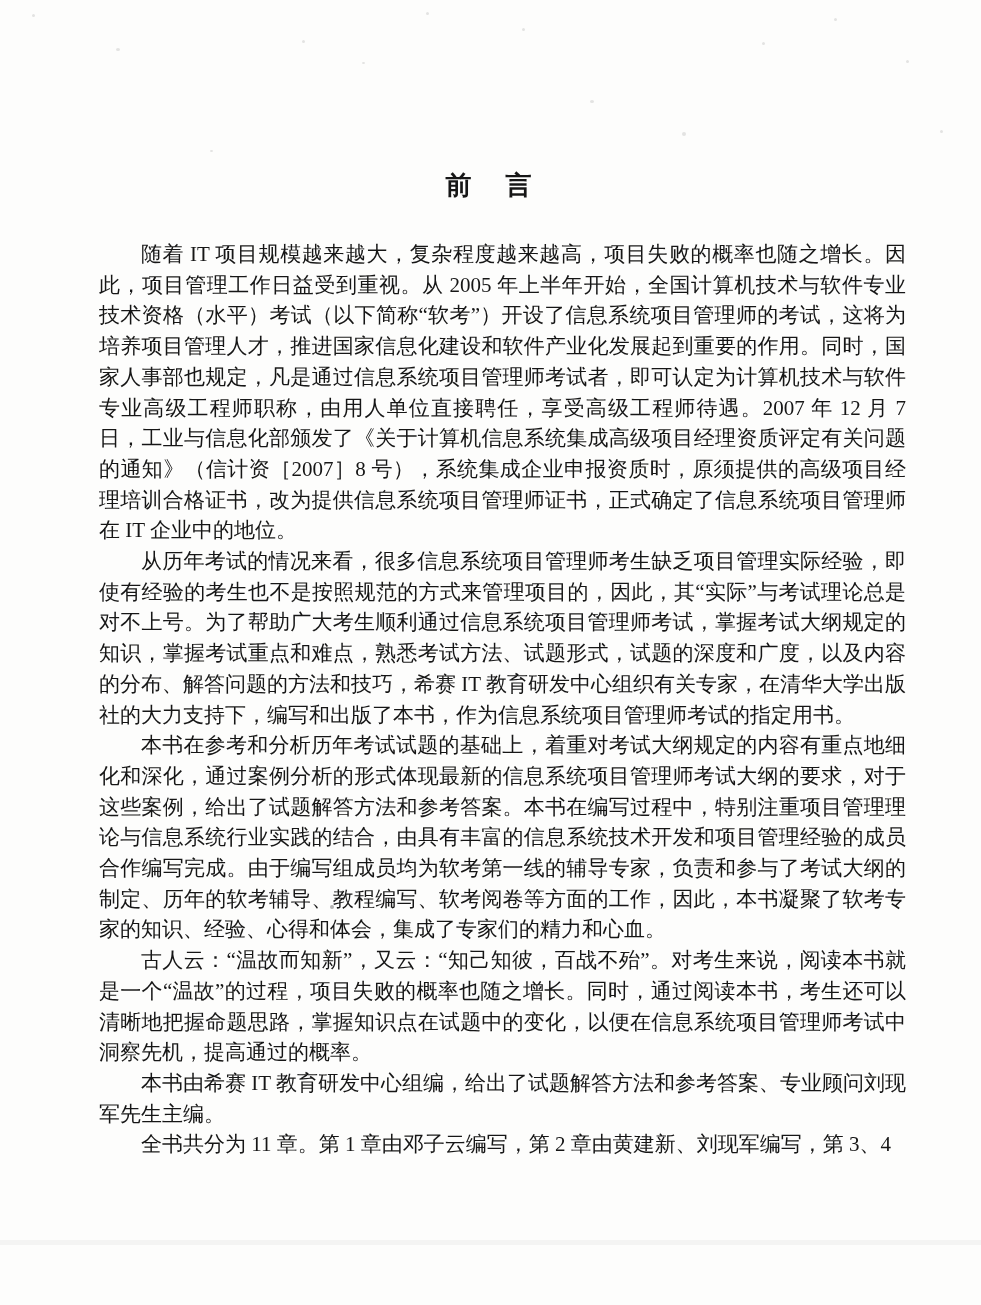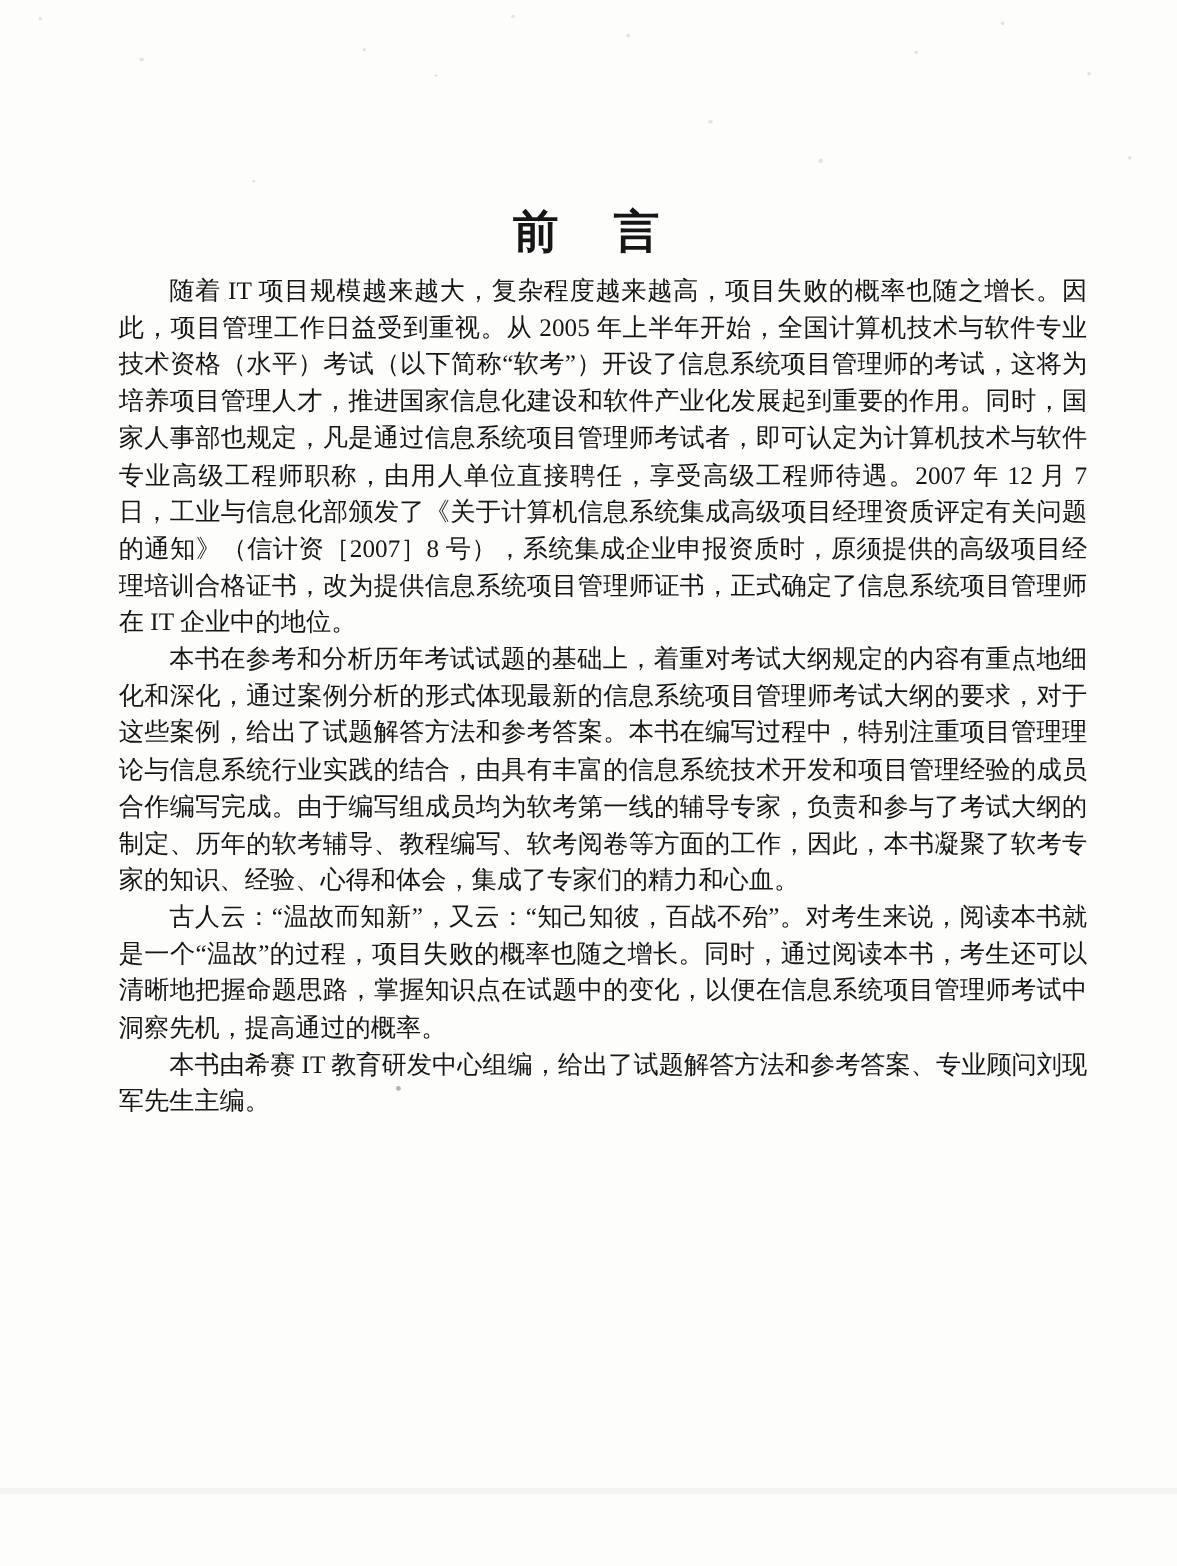--- a/index.html
+++ b/index.html
@@ -17,29 +17,29 @@
     font-family: "Liberation Serif", "DejaVu Serif", serif;
     overflow: hidden;
   }
   .page-title {
     position: absolute;
     top: 168px;
     left: 0;
     width: 100%;
     margin: 0;
     text-align: center;
-    font-size: 38px;
+    font-size: 26px;
     font-weight: 700;
     letter-spacing: 4px;
     white-space: pre;
     font-family: Liberation Mono, monospace;
   }
   .preface-body {
     position: absolute;
-    top: 227px;
+    top: 239px;
     left: 99px;
     width: 807px;
     font-size: 21px;
     line-height: 30.7px;
     text-align: justify;
     text-justify: inter-ideograph;
   }
   .preface-body p {
     margin: 0;
     padding: 0;
@@ -78,20 +78,22 @@
   <div class="speck" style="left:834px; top:18px;  width:3px; height:3px;"></div>
   <div class="speck" style="left:906px; top:60px;  width:3px; height:3px;"></div>
   <div class="speck" style="left:940px; top:130px; width:3px; height:3px;"></div>
   <div class="speck" style="left:210px; top:150px; width:3px; height:2px;"></div>
   <div class="speck" style="left:330px; top:905px; width:4px; height:4px; background:rgba(40,40,40,0.35);"></div>
 
   <h1 class="page-title">前　言</h1>
 
   <div class="preface-body">
     <p>随着 IT 项目规模越来越大，复杂程度越来越高，项目失败的概率也随之增长。因此，项目管理工作日益受到重视。从 2005 年上半年开始，全国计算机技术与软件专业技术资格（水平）考试（以下简称“软考”）开设了信息系统项目管理师的考试，这将为培养项目管理人才，推进国家信息化建设和软件产业化发展起到重要的作用。同时，国家人事部也规定，凡是通过信息系统项目管理师考试者，即可认定为计算机技术与软件专业高级工程师职称，由用人单位直接聘任，享受高级工程师待遇。2007 年 12 月 7 日，工业与信息化部颁发了《关于计算机信息系统集成高级项目经理资质评定有关问题的通知》（信计资［2007］8 号），系统集成企业申报资质时，原须提供的高级项目经理培训合格证书，改为提供信息系统项目管理师证书，正式确定了信息系统项目管理师在 IT 企业中的地位。</p>
+    <p>从历年考试的情况来看，很多信息系统项目管理师考生缺乏项目管理实际经验，即使有经验的考生也不是按照规范的方式来管理项目的，因此，其“实际”与考试理论总是对不上号。为了帮助广大考生顺利通过信息系统项目管理师考试，掌握考试大纲规定的知识，掌握考试重点和难点，熟悉考试方法、试题形式，试题的深度和广度，以及内容的分布、解答问题的方法和技巧，希赛 IT 教育研发中心组织有关专家，在清华大学出版社的大力支持下，编写和出版了本书，作为信息系统项目管理师考试的指定用书。</p>
     <p>本书在参考和分析历年考试试题的基础上，着重对考试大纲规定的内容有重点地细化和深化，通过案例分析的形式体现最新的信息系统项目管理师考试大纲的要求，对于这些案例，给出了试题解答方法和参考答案。本书在编写过程中，特别注重项目管理理论与信息系统行业实践的结合，由具有丰富的信息系统技术开发和项目管理经验的成员合作编写完成。由于编写组成员均为软考第一线的辅导专家，负责和参与了考试大纲的制定、历年的软考辅导、教程编写、软考阅卷等方面的工作，因此，本书凝聚了软考专家的知识、经验、心得和体会，集成了专家们的精力和心血。</p>
     <p>古人云：“温故而知新”，又云：“知己知彼，百战不殆”。对考生来说，阅读本书就是一个“温故”的过程，项目失败的概率也随之增长。同时，通过阅读本书，考生还可以清晰地把握命题思路，掌握知识点在试题中的变化，以便在信息系统项目管理师考试中洞察先机，提高通过的概率。</p>
     <p>本书由希赛 IT 教育研发中心组编，给出了试题解答方法和参考答案、专业顾问刘现军先生主编。</p>
+    <p>全书共分为 11 章。第 1 章由邓子云编写，第 2 章由黄建新、刘现军编写，第 3、4</p>
   </div>
 
   <div class="scan-edge"></div>
 
 </div>
 
 </body></html>

